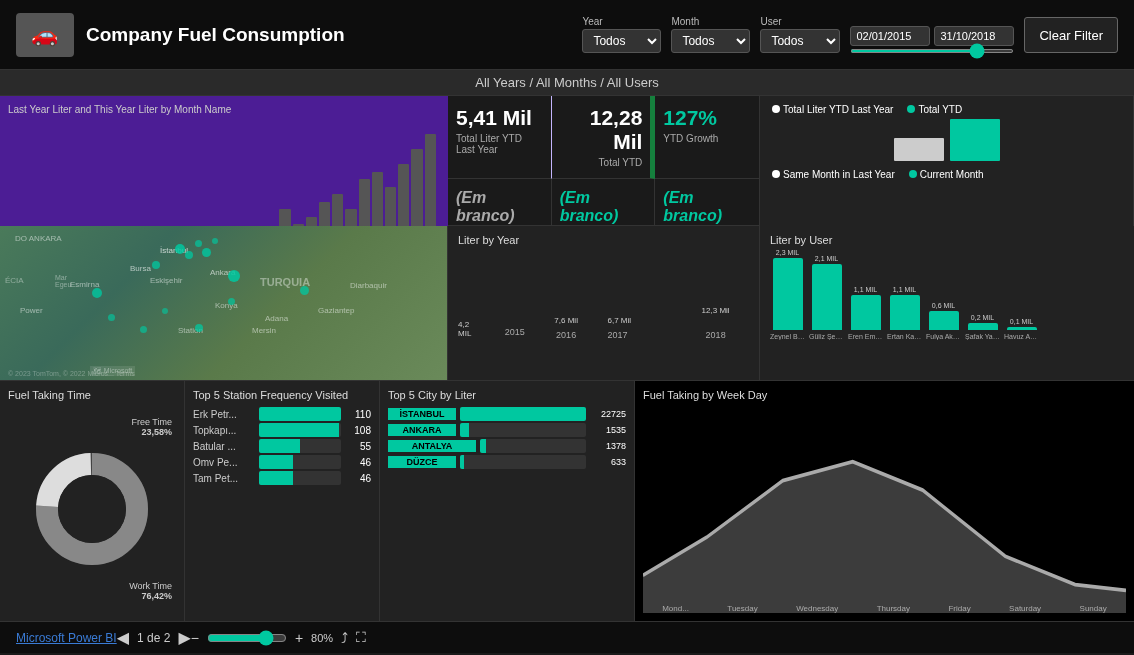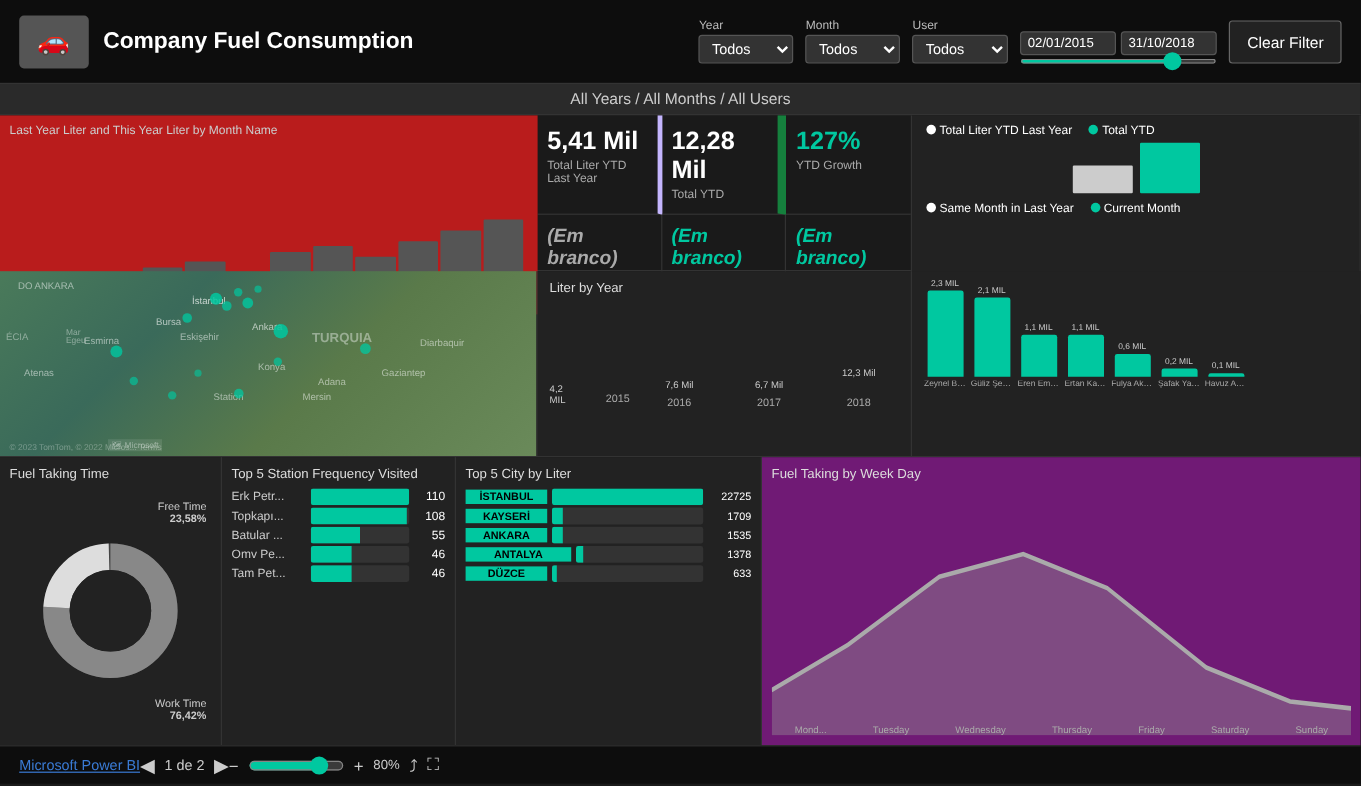--- a/index.html
+++ b/index.html
@@ -45,25 +45,25 @@
 
 <div style="background:#2a2a2a; text-align:center; padding:5px 0; font-size:13px; color:#ccc; border-bottom:1px solid #333;">
   <span>All Years / All Months / All Users</span>
 </div>
 
 <div style="height:calc(655px - 70px - 28px - 32px); display:flex; flex-direction:column; overflow:hidden;">
 
   <div style="display:grid; grid-template-columns:448px 312px 1fr; border-bottom:1px solid #333; height:130px;">
 
     <div style="display:grid; grid-template-columns:1fr 1fr 1fr; grid-template-rows:1fr 1fr; border-right:1px solid #333;">
-      <div style="padding:10px 8px; border-right:4px solid #c4b5fd; border-bottom:1px solid #333;">
+      <div style="padding:10px 8px; border-right:1px solid #c4b5fd; border-bottom:1px solid #333;">
         <div style="font-size:21px; font-weight:700; color:#fff;">5,41 Mil</div>
         <div style="font-size:10px; color:#aaa; margin-top:3px;">Total Liter YTD Last Year</div>
       </div>
-      <div style="padding:10px 8px; border-right:7px solid #15803d; border-bottom:1px solid #333;">
+      <div style="padding:10px 8px; border-right:5px solid #15803d; border-bottom:1px solid #333;text-align:right;">
         <div style="font-size:21px; font-weight:700; color:#fff;">12,28 Mil</div>
         <div style="font-size:10px; color:#aaa; margin-top:3px;">Total YTD</div>
       </div>
       <div style="padding:10px 8px; border-bottom:1px solid #333;">
         <div style="font-size:21px; font-weight:700; color:#00c8a0;">127%</div>
         <div style="font-size:10px; color:#aaa; margin-top:3px;">YTD Growth</div>
       </div>
       <div style="padding:10px 8px; border-right:1px solid #333;">
         <div style="font-size:16px; font-weight:700; color:#aaa; font-style:italic;">(Em branco)</div>
         <div style="font-size:10px; color:#aaa; margin-top:3px;">Same Month in Last Year</div>
@@ -86,21 +86,21 @@
       <div style="display:flex; align-items:flex-end; gap:6px; height:42px; padding:0 30px; justify-content:center;">
         <div style="width:50px; height:23px; background:#ccc; border-radius:1px;"></div>
         <div style="width:50px; height:42px; background:#00c8a0; border-radius:1px;"></div>
       </div>
       <div style="display:flex; gap:14px; font-size:10px; margin-top:8px; align-items:center;">
         <span><span style="display:inline-block; width:8px; height:8px; border-radius:50%; background:#fff; margin-right:3px;"></span><span>Same Month in Last Year</span></span>
         <span><span style="display:inline-block; width:8px; height:8px; border-radius:50%; background:#00c8a0; margin-right:3px;"></span><span>Current Month</span></span>
       </div>
     </div>
 
-    <div style="background:#b91c1c; padding:8px; grid-row:1/3; border-left: none; display:flex; flex-direction:column;gap:44px;">
+    <div style="background:#4c1d95; padding:8px; grid-row:1/3; border-left: none; display:flex; flex-direction:row;gap:44px;">
       <div style="font-size:10px; color:#ccc; margin-bottom:6px;">Last Year Liter and This Year Liter by Month Name</div>
 
       <div style="flex:1; display:flex; align-items:flex-end; gap:2px; padding:0 4px;">
         <div style="flex:1; background:#555; height:30%;border-radius:1px 1px 0 0;"></div>
         <div style="flex:1; background:#555; height:20%;border-radius:1px 1px 0 0;"></div>
         <div style="flex:1; background:#555; height:25%;border-radius:1px 1px 0 0;"></div>
         <div style="flex:1; background:#555; height:35%;border-radius:1px 1px 0 0;"></div>
         <div style="flex:1; background:#555; height:40%;border-radius:1px 1px 0 0;"></div>
         <div style="flex:1; background:#555; height:30%;border-radius:1px 1px 0 0;"></div>
         <div style="flex:1; background:#555; height:50%;border-radius:1px 1px 0 0;"></div>
@@ -116,21 +116,21 @@
   <div style="display:grid; grid-template-columns:448px 312px 1fr; border-bottom:1px solid #333; height:155px;">
 
     <div style="border-right:1px solid #333; position:relative; overflow:hidden; background: linear-gradient(135deg, #4a7a5a 0%, #3a6a5a 30%, #5a7a4a 60%, #6a8a5a 100%);">
 
       <span style="position:absolute; top:8px; left:15px; font-size:8px; color:rgba(255,255,255,0.5);">DO ANKARA</span>
       <span style="position:absolute; top:20px; left:160px; font-size:8px; color:rgba(255,255,255,0.7);">İstanbul</span>
       <span style="position:absolute; top:38px; left:130px; font-size:8px; color:rgba(255,255,255,0.6);">Bursa</span>
       <span style="position:absolute; top:50px; left:150px; font-size:8px; color:rgba(255,255,255,0.5);">Eskişehir</span>
       <span style="position:absolute; top:42px; left:210px; font-size:8px; color:rgba(255,255,255,0.6);">Ankara</span>
       <span style="position:absolute; top:50px; left:260px; font-size:8px; color:rgba(255,255,255,0.4); font-weight:700; font-size:11px;">TURQUIA</span>
-      <span style="position:absolute; top:80px; left:20px; font-size:8px; color:rgba(255,255,255,0.5);">Atenas</span>
+      <span style="position:absolute; top:80px; left:20px; font-size:8px; color:rgba(255,255,255,0.5);">Power</span>
       <span style="position:absolute; top:50px; left:5px; font-size:8px; color:rgba(255,255,255,0.4);">ÉCIA</span>
       <span style="position:absolute; top:75px; left:215px; font-size:8px; color:rgba(255,255,255,0.5);">Konya</span>
       <span style="position:absolute; top:88px; left:265px; font-size:8px; color:rgba(255,255,255,0.5);">Adana</span>
       <span style="position:absolute; top:100px; left:252px; font-size:8px; color:rgba(255,255,255,0.5);">Mersin</span>
       <span style="position:absolute; top:48px; left:55px; font-size:7px; color:rgba(255,255,255,0.4);">Mar<br>Egeu</span>
       <span style="position:absolute; top:54px; left:70px; font-size:8px; color:rgba(255,255,255,0.5);">Esmirna</span>
       <span style="position:absolute; top:100px; left:178px; font-size:8px; color:rgba(255,255,255,0.5);">Station</span>
       <span style="position:absolute; top:55px; left:350px; font-size:8px; color:rgba(255,255,255,0.5);">Diarbaquir</span>
       <span style="position:absolute; top:80px; left:318px; font-size:8px; color:rgba(255,255,255,0.5);">Gaziantep</span>
 
@@ -158,34 +158,35 @@
         <div style="display:flex; align-items:center; flex:1;">
           <div style="font-size:8px; color:#ccc; margin-bottom:2px;">4,2 MIL</div>
           <div style="background:#00c8a0; width:100%; height:31%; border-radius:2px 2px 0 0;"></div>
           <div style="font-size:9px; color:#aaa; margin-top:3px;">2015</div>
         </div>
         <div style="display:flex; flex-direction:column; align-items:center; flex:1;">
           <div style="font-size:8px; color:#ccc; margin-bottom:2px;">7,6 Mil</div>
           <div style="background:#00c8a0; width:100%; height:56%; border-radius:2px 2px 0 0;"></div>
           <div style="font-size:9px; color:#aaa; margin-top:3px;">2016</div>
         </div>
-        <div style="display:flex; flex-direction:column; align-items:center; flex:1;">
+        <div style="display:flex; flex-direction:column; flex:1;">
           <div style="font-size:8px; color:#ccc; margin-bottom:2px;">6,7 Mil</div>
           <div style="background:#00c8a0; width:100%; height:50%; border-radius:2px 2px 0 0;"></div>
           <div style="font-size:9px; color:#aaa; margin-top:3px;">2017</div>
         </div>
         <div style="display:flex; flex-direction:column; align-items:center; flex:1;">
           <div style="font-size:8px; color:#ccc; margin-bottom:12px;">12,3 Mil</div>
           <div style="background:#00c8a0; width:100%; height:90%; border-radius:2px 2px 0 0;"></div>
           <div style="font-size:9px; color:#aaa; margin-top:3px;">2018</div>
         </div>
       </div>
     </div>
 
     <div style="padding:8px 10px; background:#222;">
+      <div style="font-size:11px; color:#ddd; margin-bottom:4px;">Liter by User</div>
       <div style="display:flex; align-items:flex-end; gap:4px; height:90px;">
         <div style="display:flex; flex-direction:column; align-items:center;">
           <div style="font-size:7px; color:#ccc; margin-bottom:2px; white-space:nowrap;">2,3 MIL</div>
           <div style="background:#00c8a0; width:30px; height:72px; border-radius:2px 2px 0 0;"></div>
           <div style="font-size:7px; color:#aaa; margin-top:3px; max-width:35px; overflow:hidden; text-overflow:ellipsis; white-space:nowrap; text-align:center;">Zeynel Bilbol</div>
         </div>
         <div style="display:flex; flex-direction:column; align-items:center;">
           <div style="font-size:7px; color:#ccc; margin-bottom:2px; white-space:nowrap;">2,1 MIL</div>
           <div style="background:#00c8a0; width:30px; height:66px; border-radius:2px 2px 0 0;"></div>
           <div style="font-size:7px; color:#aaa; margin-top:3px; max-width:35px; overflow:hidden; text-overflow:ellipsis; white-space:nowrap; text-align:center;">Güliz Şener</div>
@@ -290,27 +291,20 @@
     <div style="border-right:1px solid #333; padding:8px; background:#222; display:flex; flex-direction:column; gap:2px;">
       <div style="font-size:11px; color:#ddd; margin-bottom:4px;">Top 5 City by Liter</div>
       <div style="display:flex; align-items:center; gap:4px;">
         <span style="font-size:9px; background:#00c8a0; color:#000; padding:1px 4px; width:68px; flex-shrink:0; text-align:center; font-weight:700;">İSTANBUL</span>
         <div style="flex:1; background:#333; height:14px; border-radius:2px; overflow:hidden;">
           <div style="background:#00c8a0; height:100%; width:100%;"></div>
         </div>
         <span style="font-size:9px; color:#fff; width:36px; text-align:right; flex-shrink:0;">22725</span>
       </div>
       <div style="display:flex; align-items:center; gap:4px;">
-        <span style="font-size:9px; background:#00c8a0; color:#000; padding:1px 4px; width:68px; flex-shrink:0; text-align:center; font-weight:700;">KAYSERİ</span>
-        <div style="flex:1; background:#333; height:14px; border-radius:2px; overflow:hidden;">
-          <div style="background:#00c8a0; height:100%; width:7.5%;"></div>
-        </div>
-        <span style="font-size:9px; color:#fff; width:36px; text-align:right; flex-shrink:0;">1709</span>
-      </div>
-      <div style="display:flex; align-items:center; gap:4px;">
         <span style="font-size:9px; background:#00c8a0; color:#000; padding:1px 4px; width:68px; flex-shrink:0; text-align:center; font-weight:700;">ANKARA</span>
         <div style="flex:1; background:#333; height:14px; border-radius:2px; overflow:hidden;">
           <div style="background:#00c8a0; height:100%; width:6.8%;"></div>
         </div>
         <span style="font-size:9px; color:#fff; width:36px; text-align:right; flex-shrink:0;">1535</span>
       </div>
       <div style="display:flex; align-items:center; gap:4px;">
         <span style="font-size:9px; background:#00c8a0; color:#000; padding:1px 4px; width:88px; flex-shrink:0; text-align:center; font-weight:700;">ANTALYA</span>
         <div style="flex:1; background:#333; height:14px; border-radius:2px; overflow:hidden;">
           <div style="background:#00c8a0; height:100%; width:6.1%;"></div>
@@ -319,21 +313,21 @@
       </div>
       <div style="display:flex; align-items:center; gap:4px;">
         <span style="font-size:9px; background:#00c8a0; color:#000; padding:1px 4px; width:68px; flex-shrink:0; text-align:center; font-weight:700;">DÜZCE</span>
         <div style="flex:1; background:#333; height:14px; border-radius:2px; overflow:hidden;">
           <div style="background:#00c8a0; height:100%; width:2.8%;"></div>
         </div>
         <span style="font-size:9px; color:#fff; width:36px; text-align:right; flex-shrink:0;">633</span>
       </div>
     </div>
 
-    <div style="padding:8px; background:#701a75; display:flex; flex-direction:column;">
+    <div style="padding:8px; background:#000000; display:flex; flex-direction:column;">
       <div style="font-size:11px; color:#ddd; margin-bottom:4px;">Fuel Taking by Week Day</div>
       <div style="flex:1; position:relative; overflow:hidden;">
         <svg width="100%" height="100%" viewBox="0 0 380 110" preserveAspectRatio="none" style="position:absolute; top:0; left:0;">
 
           <path d="M0,90 L50,70 L110,40 L165,30 L220,45 L285,80 L340,95 L380,98 L380,110 L0,110 Z" fill="rgba(150,150,150,0.4)"></path>
 
           <path d="M0,90 L50,70 L110,40 L165,30 L220,45 L285,80 L340,95 L380,98" fill="none" stroke="#aaa" stroke-width="2"></path>
         </svg>
 
         <div style="position:absolute; bottom:0; left:0; right:0; display:flex; justify-content:space-around;">

